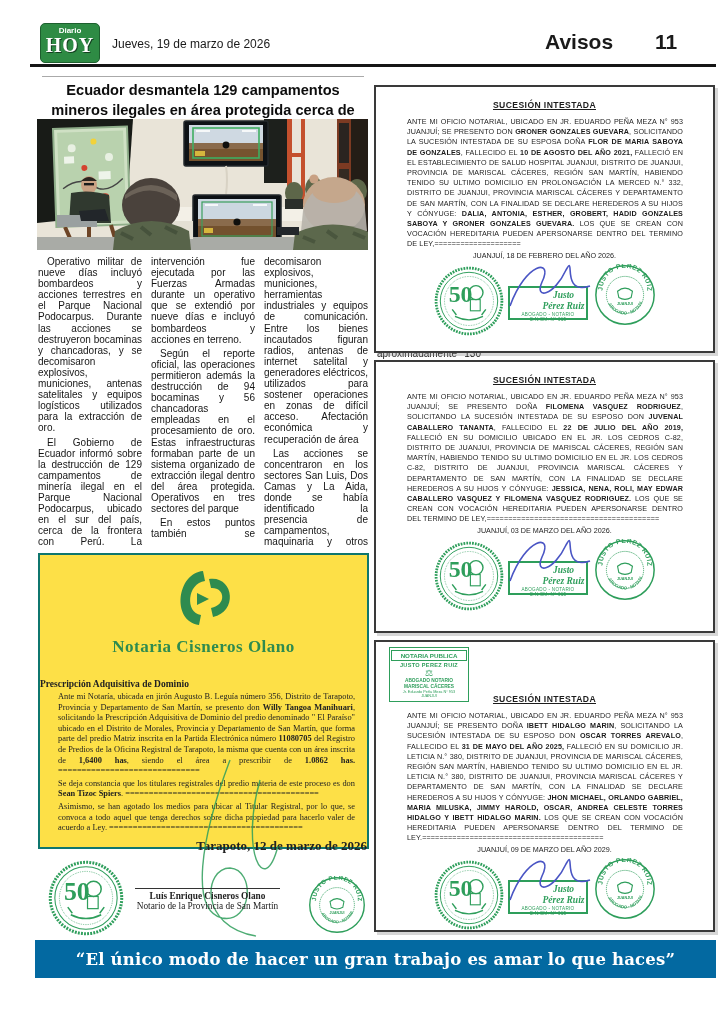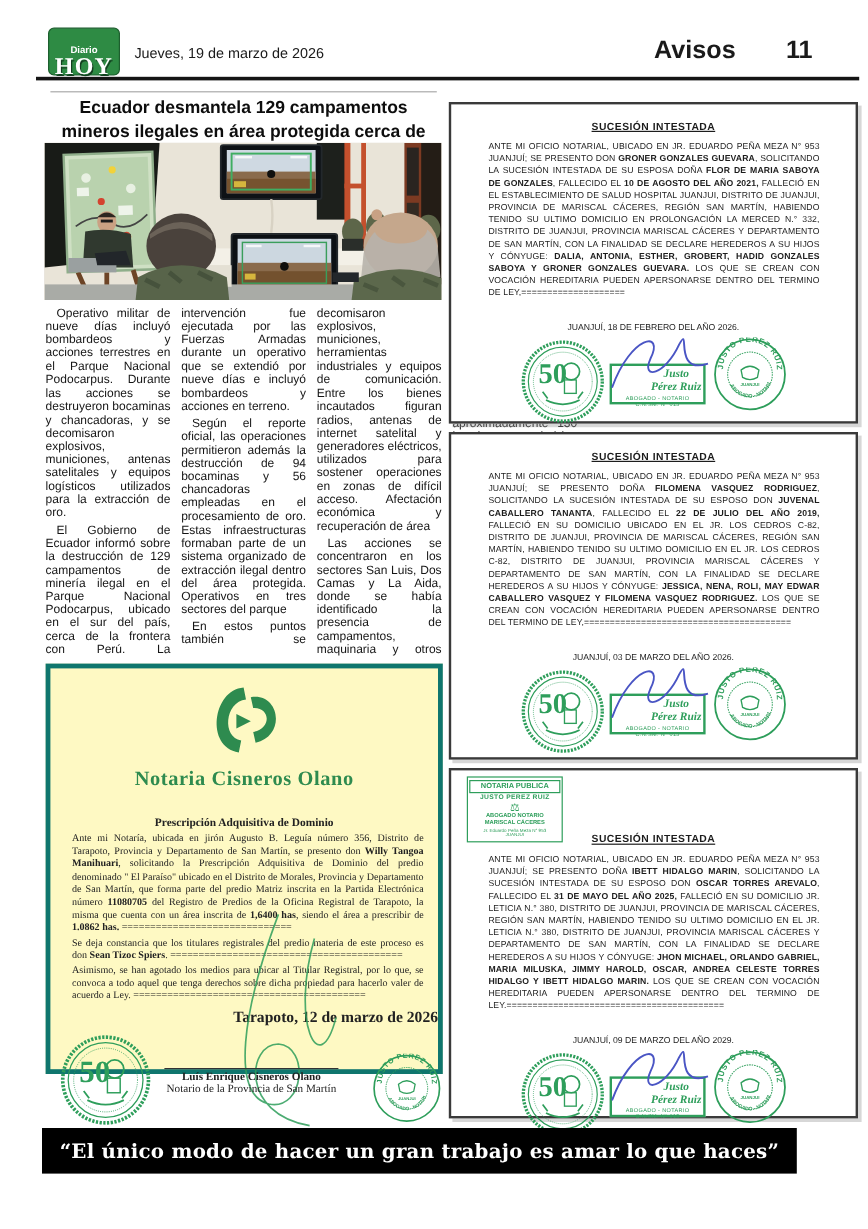--- a/index.html
+++ b/index.html
@@ -2,43 +2,43 @@
 <html><head>
 <meta charset="utf-8">
 <style>
   html,body{margin:0;padding:0;background:#ffffff;}
   .page{position:relative;width:723px;height:1024px;background:#fff;overflow:hidden;
         font-family:"Liberation Sans",sans-serif;color:#111;}
 
   
   .logo{position:absolute;left:40px;top:23px;width:58px;height:38px;background:#2e8b44;
         border-radius:5px;border:1px solid #1d5f2e;text-align:center;color:#fff;}
-  .logo-top{font-size:8px;font-weight:bold;margin-top:14px;line-height:8px;}
+  .logo-top{font-size:8px;font-weight:bold;margin-top:3px;line-height:8px;}
   .logo-main{font-size:20px;font-weight:bold;line-height:21px;letter-spacing:1px;
         font-family:"Liberation Serif",serif;text-shadow:1px 1px 0 #143f20;}
   .hdr-date{position:absolute;left:112px;top:37px;font-size:12px;color:#1a1a1a;}
   .hdr-section{position:absolute;left:545px;top:30px;font-size:21px;font-weight:bold;color:#1a1a1a;}
   .hdr-page{position:absolute;left:655px;top:30px;font-size:21px;font-weight:bold;color:#1a1a1a;text-align:right;}
   .hdr-rule{position:absolute;left:30px;top:64px;width:686px;height:3px;background:#151515;}
 
   
   .headline-rule{position:absolute;left:42px;top:76px;width:322px;height:1px;background:#aaa;}
   .headline{position:absolute;left:36px;top:80px;width:334px;text-align:center;
         font-size:14.6px;font-weight:bold;line-height:1.4;color:#0d0d0d;}
   .photo{position:absolute;left:37px;top:119px;width:331px;height:131px;background:#dcd6c9;overflow:hidden;}
   .article{position:absolute;left:38px;top:256px;width:330px;height:294px;
         column-count:3;column-gap:9px;font-size:10px;line-height:11.1px;text-align:justify;color:#151515;}
   .article p{margin:0 0 3px 0;text-indent:9px;}
 
   
-  .notaria{position:absolute;left:38px;top:553px;width:331px;height:342px;background:#fef9c3;
-        border:4px solid #0f766e;box-sizing:border-box;font-family:"Liberation Serif",serif;}
+  .notaria{position:absolute;left:38px;top:553px;width:331px;height:296px;background:#fde047;
+        border:2px solid #0f766e;box-sizing:border-box;font-family:"Liberation Serif",serif;}
   .nc-logo{display:block;margin:8px auto 0 auto;}
   .nc-name{text-align:center;color:#2e8b4f;font-size:17px;font-weight:bold;margin-top:2px;letter-spacing:.5px;}
-  .nc-doc-title{text-align:center;font-size:9.5px;font-weight:bold;margin-top:22px;color:#222;}
+  .nc-doc-title{text-align:left;font-size:9.5px;font-weight:bold;margin-top:22px;color:#222;}
   .nc-body{padding:3px 12px 0 18px;font-size:8.4px;line-height:10.6px;text-align:justify;color:#222;}
   .nc-body p{margin:0 0 2px 0;text-indent:0;}
   .nc-date{text-align:right;font-weight:bold;font-size:13px;margin-top:4px;color:#222;}
   .nc-seals{position:relative;height:96px;margin-top:6px;}
   .nc-sig-block{position:absolute;left:95px;top:28px;width:145px;text-align:center;}
   .nc-sig-line{border-top:1px solid #333;margin-bottom:2px;}
   .nc-sig-name{font-size:9.3px;font-weight:bold;color:#222;}
   .nc-sig-title{font-size:9.3px;font-weight:normal;color:#222;}
   .nc-seal-left{position:absolute;left:8px;top:0px;}
   .nc-seal-right{position:absolute;left:268px;top:16px;}
@@ -48,41 +48,41 @@
   .notice{position:absolute;left:374px;width:341px;background:#fff;border:2px solid #3a3a3a;
         box-sizing:border-box;box-shadow:3px 3px 0 rgba(140,140,140,.35);}
   .notice-1{top:85px;height:268px;}
   .notice-2{top:360px;height:273px;}
   .notice-3{top:640px;height:292px;}
   .nt-title{text-align:center;font-weight:bold;font-size:8.6px;letter-spacing:.4px;
         text-decoration:underline;margin-top:13px;color:#1c1c1c;}
   .notice-3 .nt-title{margin-top:52px;}
   .nt-body{padding:7px 30px 0 31px;font-size:7.2px;letter-spacing:.12px;line-height:10.2px;
         text-align:justify;color:#1c1c1c;}
-  .nt-date{text-align:center;font-size:7.2px;margin-top:18px;color:#1c1c1c;}
+  .nt-date{text-align:center;font-size:7.2px;margin-top:1px;color:#1c1c1c;}
   .nt-seals{position:relative;height:84px;margin-top:4px;}
   .seal-big-wrap{position:absolute;left:58px;top:2px;}
   .stamp-rect{position:absolute;left:132px;top:22px;width:76px;height:30px;border:2px solid #2e9e5b;
         color:#2e9e5b;text-align:center;background:rgba(255,255,255,.6);}
   .stamp-script{font-family:"Liberation Serif",serif;font-style:italic;font-weight:bold;font-size:9.5px;line-height:11px;margin-top:2px;padding-left:31px;}
   .stamp-line{font-size:4.6px;line-height:5.6px;letter-spacing:.3px;}
   .seal-round-wrap{position:absolute;left:218px;top:0px;}
   .sig-blue{position:absolute;left:120px;top:-8px;pointer-events:none;}
 
   
   .stamp-public{position:absolute;left:13px;top:5px;width:76px;border:1.5px solid #2e9e5b;
         color:#2e9e5b;text-align:center;padding:2px 1px;background:#fff;}
   .sp-title{border:1px solid #2e9e5b;font-size:6.2px;font-weight:bold;padding:1px 0;margin-bottom:1px;}
   .sp-name{font-size:5.6px;font-weight:bold;letter-spacing:.3px;}
   .sp-crest{font-size:9px;line-height:10px;}
   .sp-line{font-size:4.8px;font-weight:bold;line-height:5.8px;}
   .sp-tiny{font-size:3.8px;line-height:4.8px;}
 
   
-  .quote-banner{position:absolute;left:35px;top:940px;width:629px;height:38px;background:#000000;
+  .quote-banner{position:absolute;left:35px;top:940px;width:681px;height:38px;background:#0369a1;
         display:flex;align-items:center;justify-content:center;}
   .quote-text{color:#fff;font-family:"DejaVu Serif",serif;font-weight:bold;font-size:16.5px;letter-spacing:.2px;}
 
   b{font-weight:bold;}
 </style>
 </head>
 <body>
 
 <svg width="0" height="0" style="position:absolute">
   <defs>

